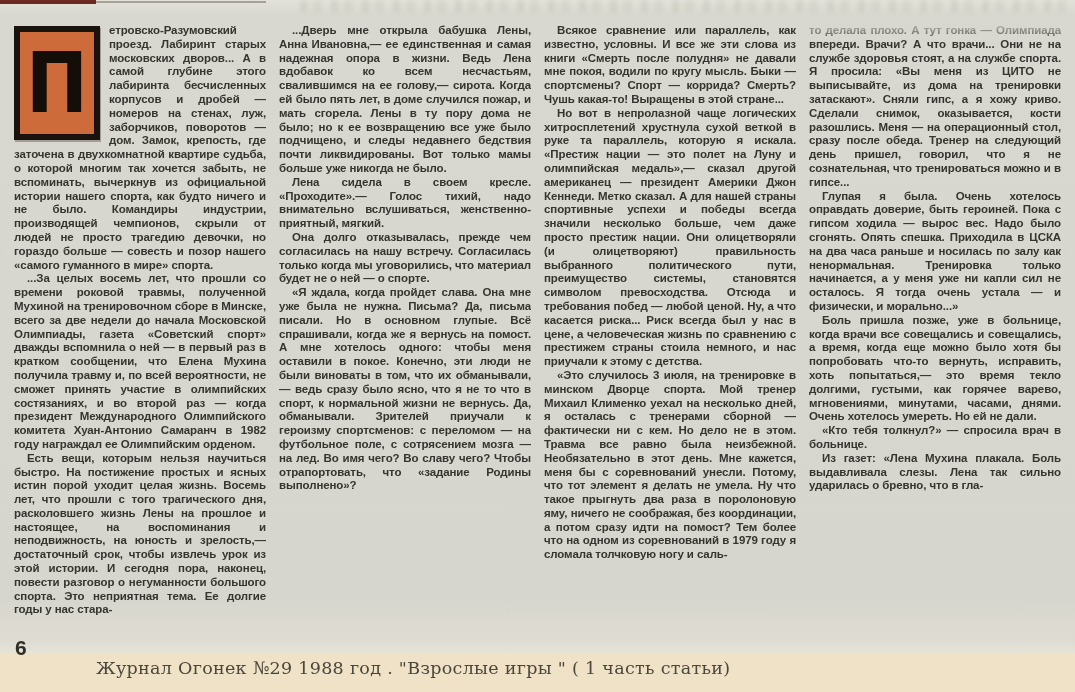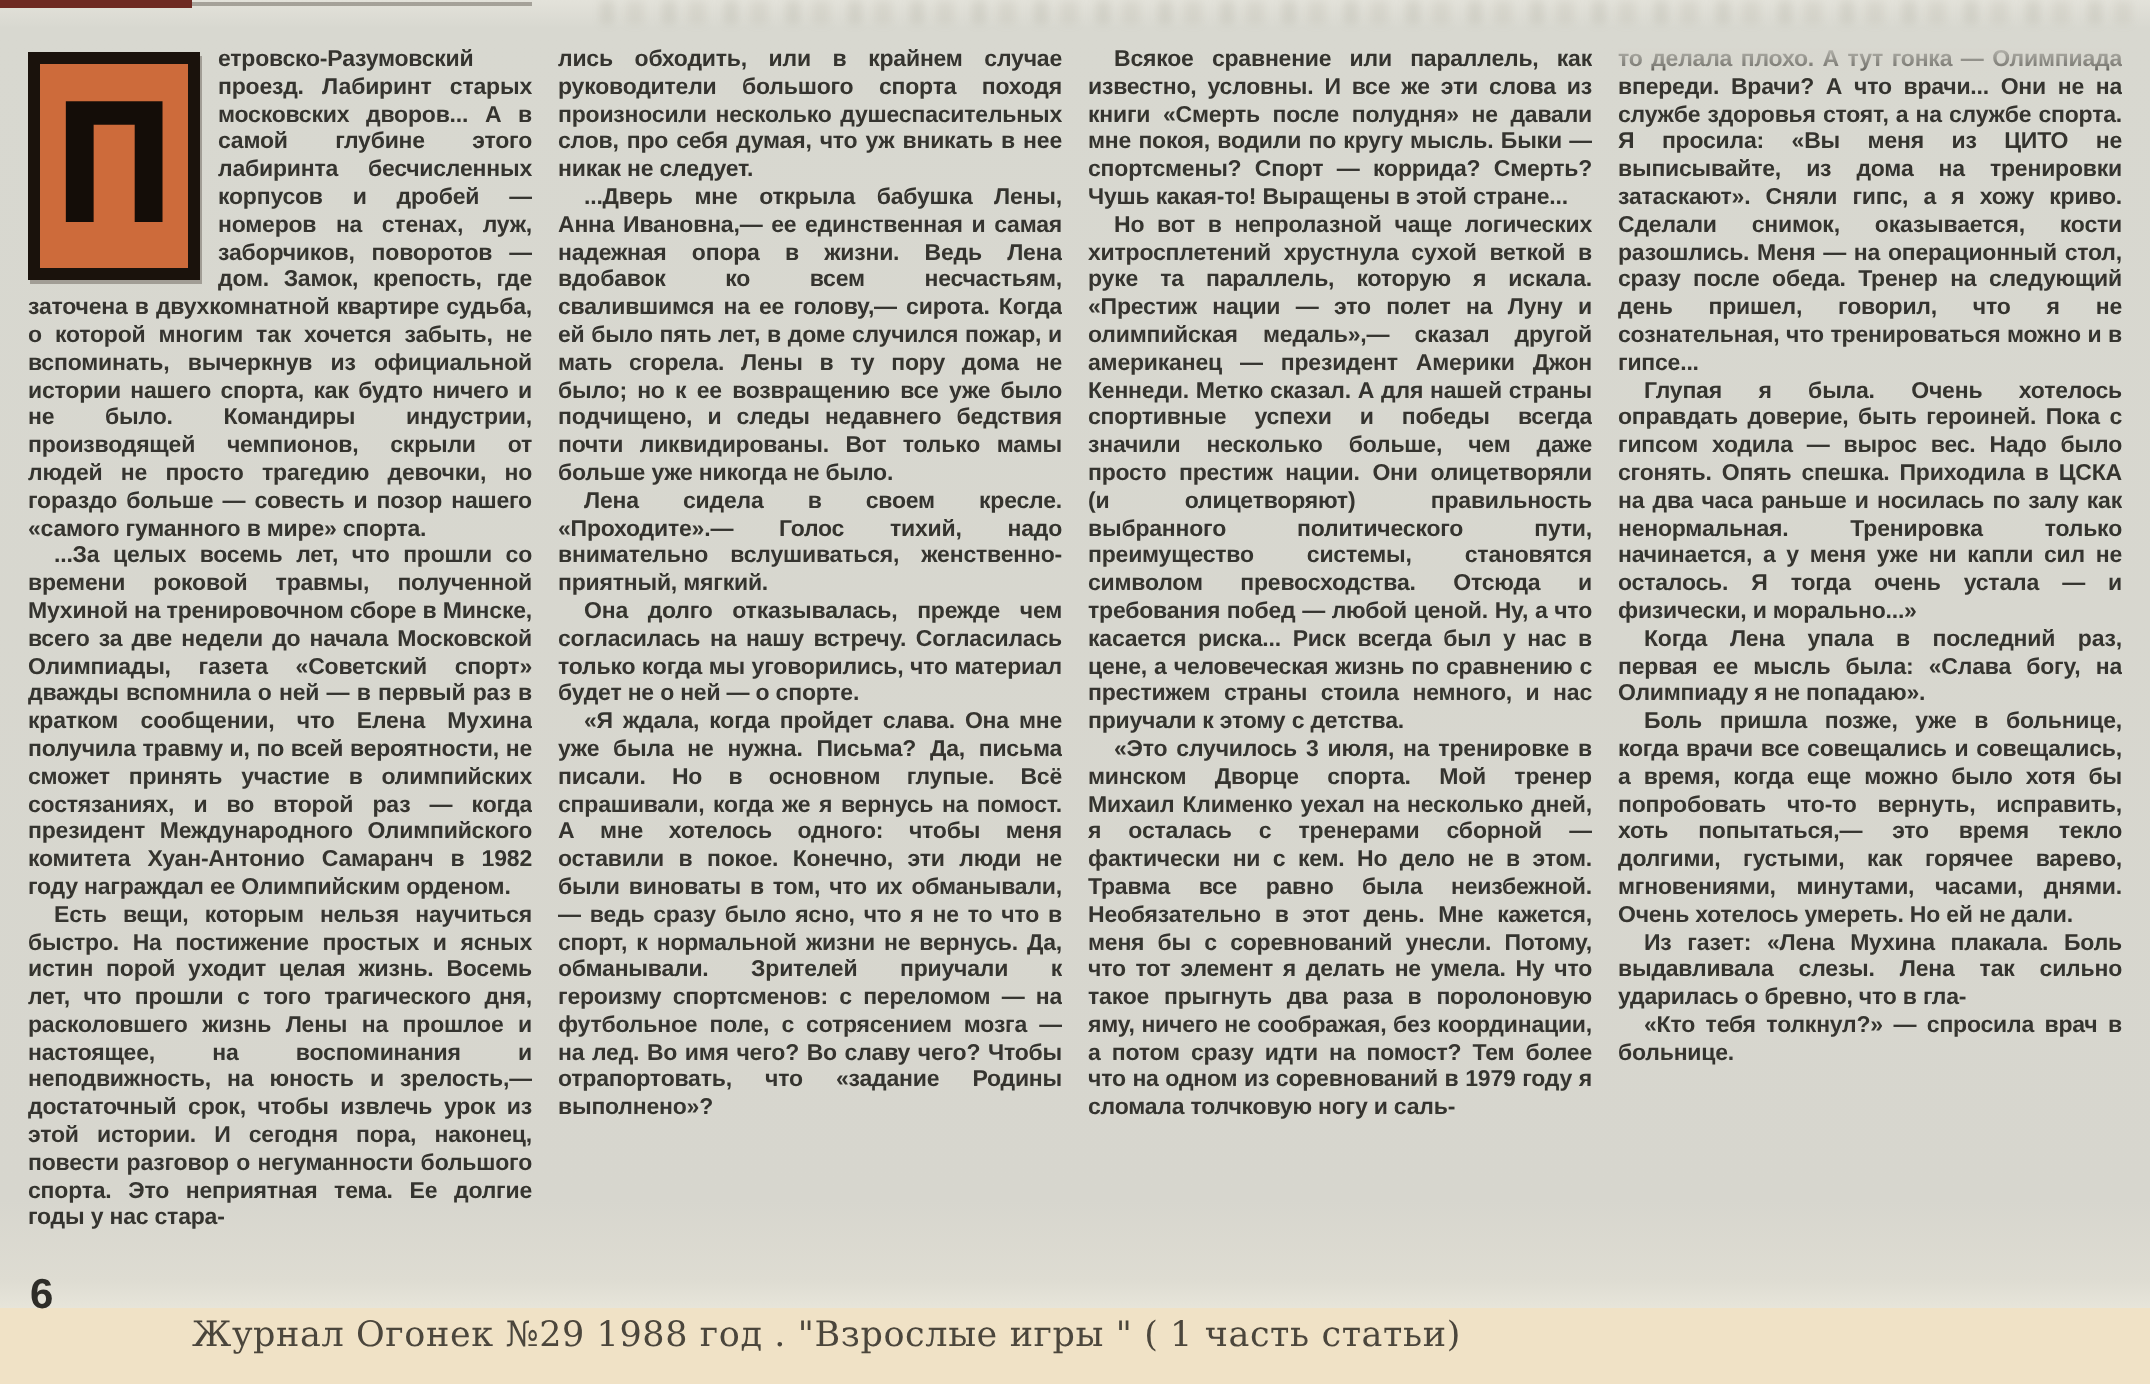--- a/index.html
+++ b/index.html
@@ -126,40 +126,38 @@
       <p class="noindent">
         <span class="dropcap">
             <span>П</span>
           </span><span>етровско-Разумовский проезд. Лабиринт старых московских дворов... А в самой глубине этого лабиринта бесчисленных корпусов и дробей — номеров на стенах, луж, заборчиков, поворотов — дом. Замок, крепость, где заточена в двухкомнатной квартире судьба, о которой многим так хочется забыть, не вспоминать, вычеркнув из официальной истории нашего спорта, как будто ничего и не было. Командиры индустрии, производящей чемпионов, скрыли от людей не просто трагедию девочки, но гораздо больше — совесть и позор нашего «самого гуманного в мире» спорта.</span>
       </p>
       <p>...За целых восемь лет, что прошли со времени роковой травмы, полученной Мухиной на тренировочном сборе в Минске, всего за две недели до начала Московской Олимпиады, газета «Советский спорт» дважды вспомнила о ней — в первый раз в кратком сообщении, что Елена Мухина получила травму и, по всей вероятности, не сможет принять участие в олимпийских состязаниях, и во второй раз — когда президент Международного Олимпийского комитета Хуан-Антонио Самаранч в 1982 году награждал ее Олимпийским орденом.</p>
       <p>Есть вещи, которым нельзя научиться быстро. На постижение простых и ясных истин порой уходит целая жизнь. Восемь лет, что прошли с того трагического дня, расколовшего жизнь Лены на прошлое и настоящее, на воспоминания и неподвижность, на юность и зрелость,— достаточный срок, чтобы извлечь урок из этой истории. И сегодня пора, наконец, повести разговор о негуманности большого спорта. Это неприятная тема. Ее долгие годы у нас стара-</p>
     </div>
 
     <div class="col">
-      <p class="noindent">лись обходить, или в крайнем случае руководители большого спорта походя произносили несколько душеспасительных слов, про себя думая, что уж вникать в нее никак не следует.</p>
       <p>...Дверь мне открыла бабушка Лены, Анна Ивановна,— ее единственная и самая надежная опора в жизни. Ведь Лена вдобавок ко всем несчастьям, свалившимся на ее голову,— сирота. Когда ей было пять лет, в доме случился пожар, и мать сгорела. Лены в ту пору дома не было; но к ее возвращению все уже было подчищено, и следы недавнего бедствия почти ликвидированы. Вот только мамы больше уже никогда не было.</p>
       <p>Лена сидела в своем кресле. «Проходите».— Голос тихий, надо внимательно вслушиваться, женственно-приятный, мягкий.</p>
       <p>Она долго отказывалась, прежде чем согласилась на нашу встречу. Согласилась только когда мы уговорились, что материал будет не о ней — о спорте.</p>
       <p>«Я ждала, когда пройдет слава. Она мне уже была не нужна. Письма? Да, письма писали. Но в основном глупые. Всё спрашивали, когда же я вернусь на помост. А мне хотелось одного: чтобы меня оставили в покое. Конечно, эти люди не были виноваты в том, что их обманывали,— ведь сразу было ясно, что я не то что в спорт, к нормальной жизни не вернусь. Да, обманывали. Зрителей приучали к героизму спортсменов: с переломом — на футбольное поле, с сотрясением мозга — на лед. Во имя чего? Во славу чего? Чтобы отрапортовать, что «задание Родины выполнено»?</p>
     </div>
 
     <div class="col">
       <p>Всякое сравнение или параллель, как известно, условны. И все же эти слова из книги «Смерть после полудня» не давали мне покоя, водили по кругу мысль. Быки — спортсмены? Спорт — коррида? Смерть? Чушь какая-то! Выращены в этой стране...</p>
       <p>Но вот в непролазной чаще логических хитросплетений хрустнула сухой веткой в руке та параллель, которую я искала. «Престиж нации — это полет на Луну и олимпийская медаль»,— сказал другой американец — президент Америки Джон Кеннеди. Метко сказал. А для нашей страны спортивные успехи и победы всегда значили несколько больше, чем даже просто престиж нации. Они олицетворяли (и олицетворяют) правильность выбранного политического пути, преимущество системы, становятся символом превосходства. Отсюда и требования побед — любой ценой. Ну, а что касается риска... Риск всегда был у нас в цене, а человеческая жизнь по сравнению с престижем страны стоила немного, и нас приучали к этому с детства.</p>
       <p>«Это случилось 3 июля, на тренировке в минском Дворце спорта. Мой тренер Михаил Клименко уехал на несколько дней, я осталась с тренерами сборной — фактически ни с кем. Но дело не в этом. Травма все равно была неизбежной. Необязательно в этот день. Мне кажется, меня бы с соревнований унесли. Потому, что тот элемент я делать не умела. Ну что такое прыгнуть два раза в поролоновую яму, ничего не соображая, без координации, а потом сразу идти на помост? Тем более что на одном из соревнований в 1979 году я сломала толчковую ногу и саль-</p>
     </div>
 
     <div class="col">
       <div class="fade-overlay"></div>
       <p class="noindent">то делала плохо. А тут гонка — Олимпиада впереди. Врачи? А что врачи... Они не на службе здоровья стоят, а на службе спорта. Я просила: «Вы меня из ЦИТО не выписывайте, из дома на тренировки затаскают». Сняли гипс, а я хожу криво. Сделали снимок, оказывается, кости разошлись. Меня — на операционный стол, сразу после обеда. Тренер на следующий день пришел, говорил, что я не сознательная, что тренироваться можно и в гипсе...</p>
       <p>Глупая я была. Очень хотелось оправдать доверие, быть героиней. Пока с гипсом ходила — вырос вес. Надо было сгонять. Опять спешка. Приходила в ЦСКА на два часа раньше и носилась по залу как ненормальная. Тренировка только начинается, а у меня уже ни капли сил не осталось. Я тогда очень устала — и физически, и морально...»</p>
-      <p>Когда Лена упала в последний раз, первая ее мысль была: «Слава богу, на Олимпиаду я не попадаю».</p>
       <p>Боль пришла позже, уже в больнице, когда врачи все совещались и совещались, а время, когда еще можно было хотя бы попробовать что-то вернуть, исправить, хоть попытаться,— это время текло долгими, густыми, как горячее варево, мгновениями, минутами, часами, днями. Очень хотелось умереть. Но ей не дали.</p>
+      <p>«Кто тебя толкнул?» — спросила врач в больнице.</p>
       <p>Из газет: «Лена Мухина плакала. Боль выдавливала слезы. Лена так сильно ударилась о бревно, что в гла-</p>
-      <p>«Кто тебя толкнул?» — спросила врач в больнице.</p>
     </div>
 
   </div>
 </div>
 
 <div class="page-number">6</div>
 <div class="caption">Журнал  Огонек  №29 1988 год . "Взрослые  игры " ( 1 часть статьи)</div>
 
 </body></html>

